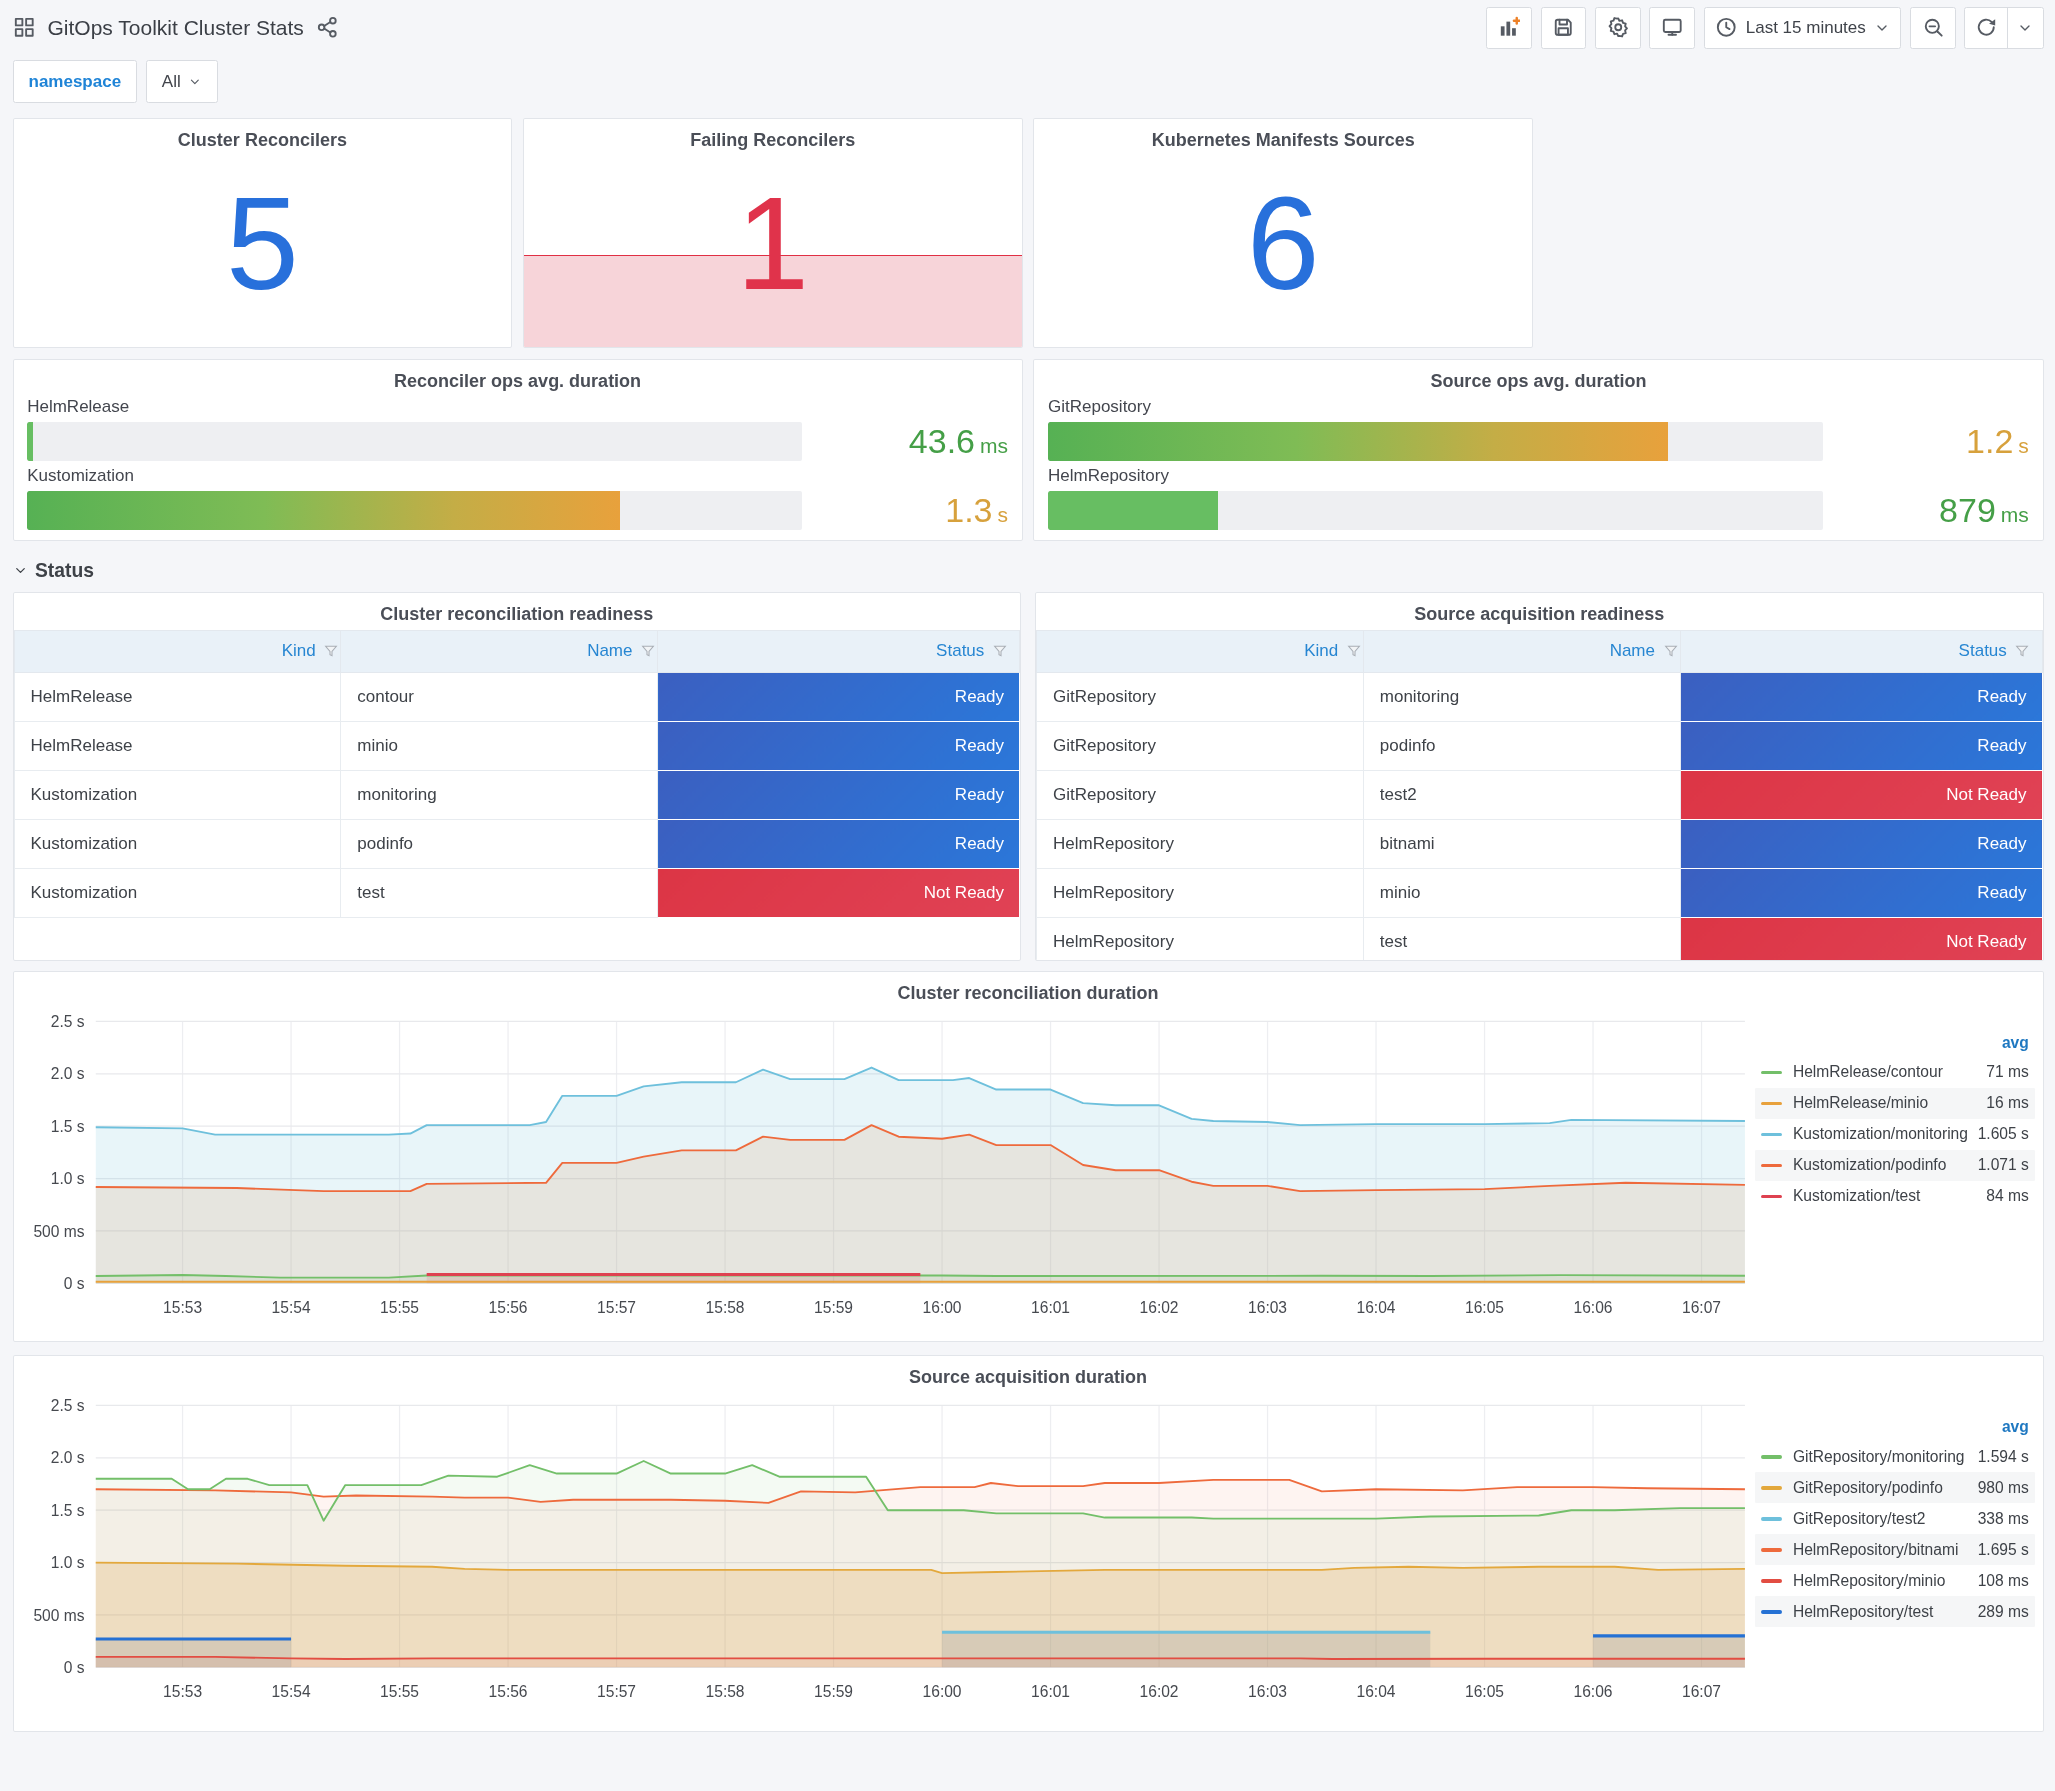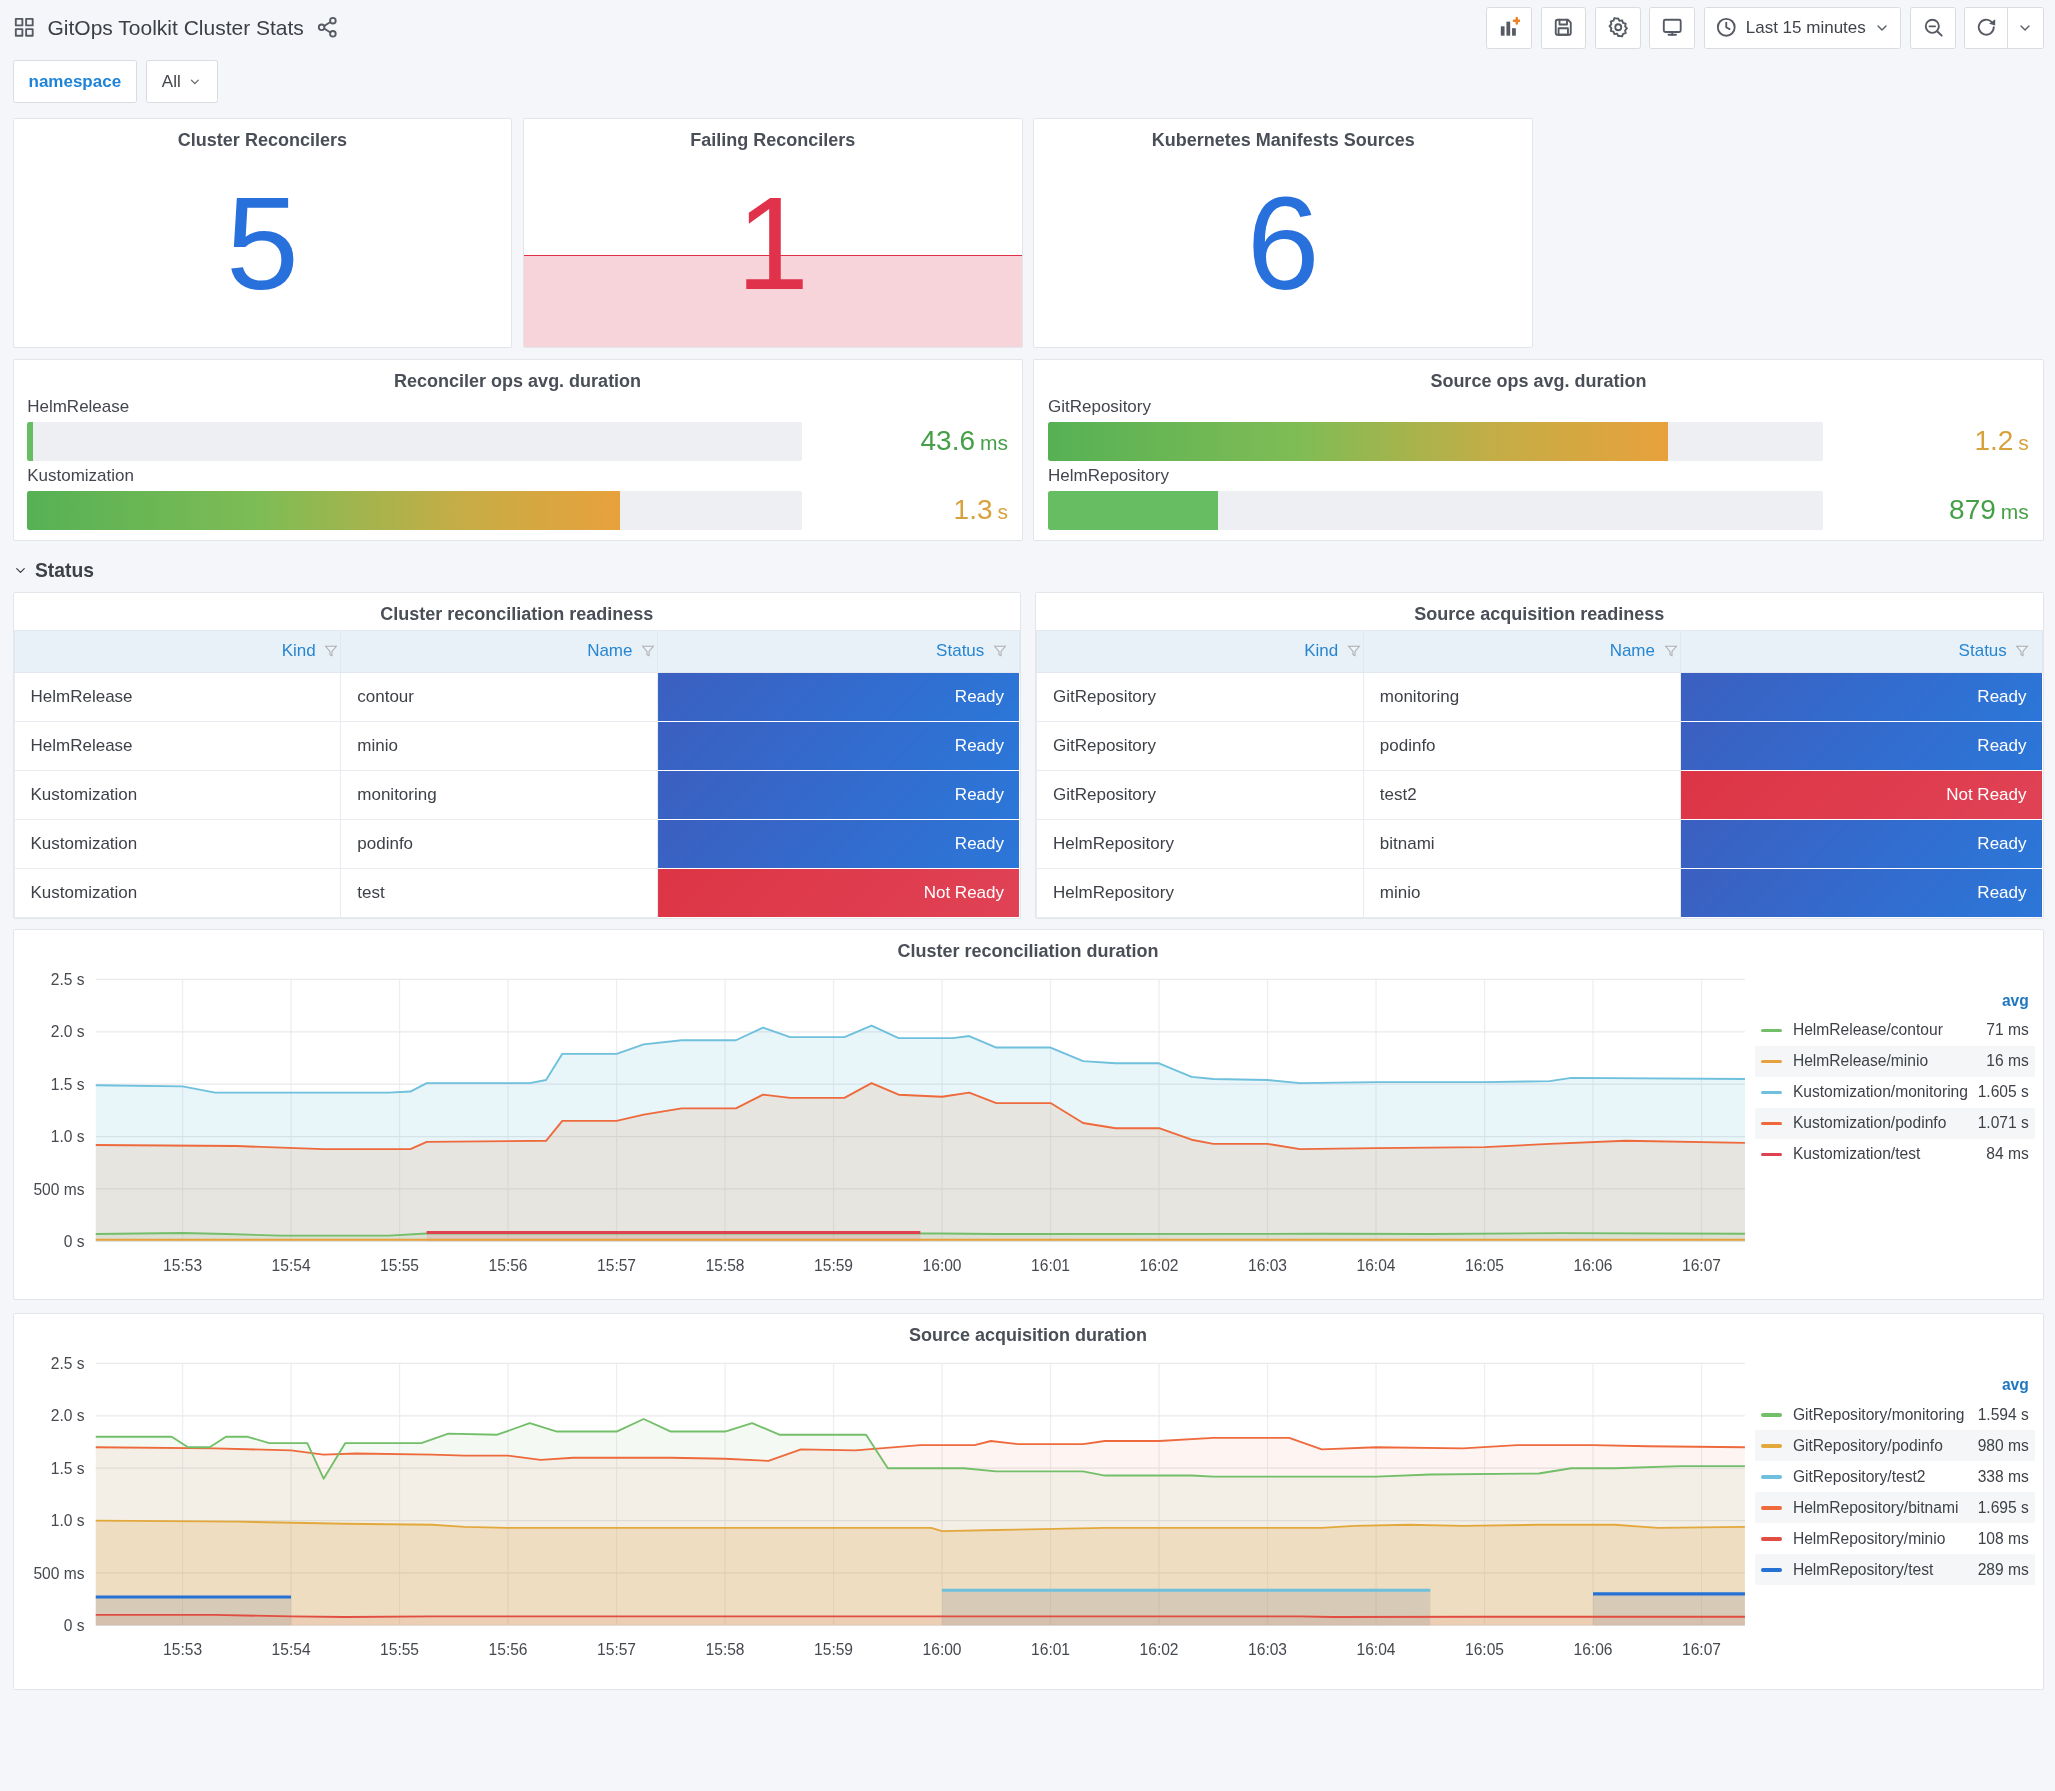--- a/index.html
+++ b/index.html
@@ -33,27 +33,27 @@
   .stat-panel.alert .band{display:block}
   
   .gauges{display:grid;grid-template-columns:1fr 1fr;gap:10.6px;margin-top:10.6px;height:182px}
   .gauge-panel{padding:0 13.7px}
   .g-row{margin-top:2.5px}
   .g-label{font-size:17px;color:#43464E;margin:5px 0 5px;text-align:left}
   .g-line{display:flex;align-items:center}
   .g-track{flex:1;height:39px;background:#EEEFF2;border-radius:1.9px;overflow:hidden}
   .g-fill{height:100%;min-width:5px;border-radius:1.9px 0 0 1.9px}
   .g-val{width:206px;text-align:right;font-weight:500;white-space:nowrap}
-  .g-num{font-size:28px}
+  .g-num{font-size:34px}
   .g-unit{font-size:21px;margin-left:5px}
   
   .section{display:flex;align-items:center;gap:7.5px;margin:19px 0 10px;font-size:19.3px;font-weight:600;color:#3E4248}
   .section .ic{width:15px;height:15px;stroke:#3E4248}
   
-  .tables{display:grid;grid-template-columns:1fr 1fr;gap:14px;height:327px}
+  .tables{display:grid;grid-template-columns:1fr 1fr;gap:14px;height:369px}
   .table-panel{overflow:hidden}
   table{width:100%;border-collapse:collapse;table-layout:fixed;margin-top:5px}
   th{background:#E9F1F8;height:39px;font-size:17px;color:#2786D2;font-weight:400;text-align:right;padding-left:16px;border:0.6px solid #E3E8EE;border-top:0.6px solid #E3E8EE}
   th.col-status{text-align:right;padding-right:11.2px;padding-left:0}
   th .th-inner{display:inline-flex;align-items:center;gap:7.5px}
   .funnel{width:16px;height:16px;stroke:#A9AEB5;fill:#F2F4F6;stroke-width:1.6}
   td{height:46px;font-size:17px;color:#3E4248;padding-left:16px;border:0.6px solid #E8ECF0;background:#fff}
   td.cell-status{padding:0 15px 0 0;text-align:right;color:#fff;border-color:#fff}
   .st-ready{background:linear-gradient(135deg,#3B5FC0,#2B77D9)}
   .st-notready{background:linear-gradient(135deg,#DC3545,#E04255)}

